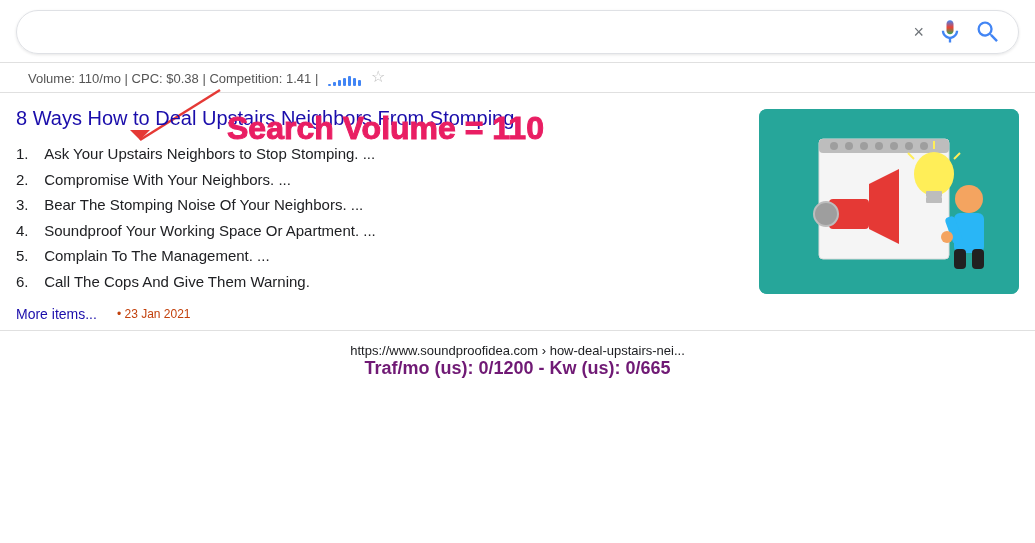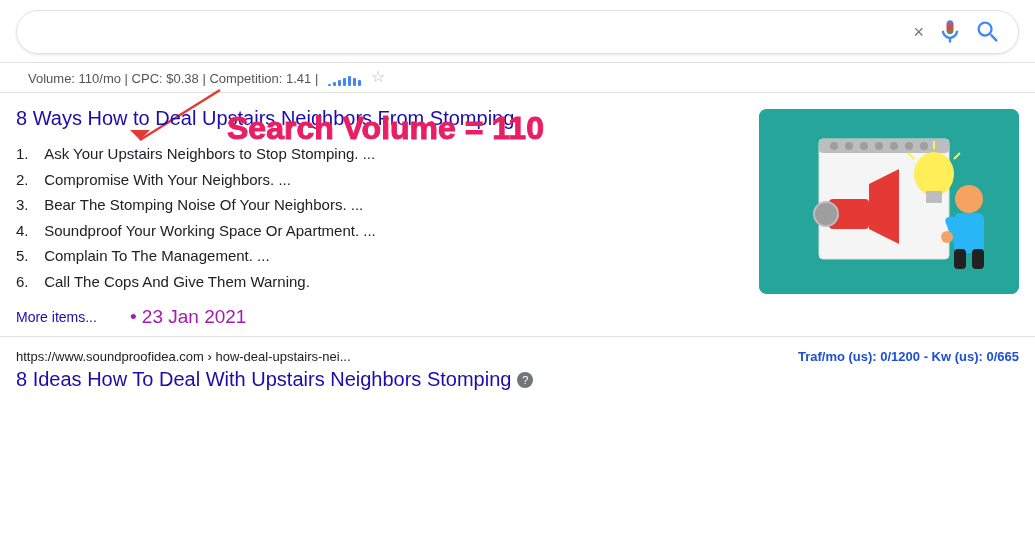--- a/index.html
+++ b/index.html
@@ -160,23 +160,22 @@
       gap: 20px;
       margin-bottom: 8px;
     }
     .more-items-link {
       color: #1a0dab;
       font-size: 14px;
       text-decoration: none;
       cursor: pointer;
     }
     .more-items-date {
-      color: #a21caf;
-      font-size: 19px;
-      margin-left: 13px;
+      color: #c2410c;
+      font-size: 12px;
     }
 
     
     .thumbnail-container {
       width: 260px;
       height: 185px;
       flex-shrink: 0;
       border-radius: 8px;
       overflow: hidden;
       background: #4db6ac;
@@ -187,28 +186,29 @@
     
     .second-result {
       padding: 12px 16px 0 16px;
       border-top: 1px solid #e0e0e0;
     }
     .second-result-url-row {
       display: flex;
       align-items: center;
       justify-content: space-between;
       margin-bottom: 4px;
+      flex-direction: column;
     }
     .second-result-url {
       font-size: 13px;
       color: #202124;
     }
     .second-result-traf {
-      font-size: 13px;
-      color: #1d4ed8;
+      font-size: 18px;
+      color: #701a75;
       font-weight: bold;
     }
     .second-result-title {
       font-size: 20px;
       color: #1a0dab;
       cursor: pointer;
       display: flex;
       align-items: center;
       gap: 6px;
     }
@@ -345,17 +345,13 @@
       <circle cx="188" cy="128" r="6" fill="#f4a460"></circle>
     </svg>
   </div>
 </div>
 
 <div class="second-result">
   <div class="second-result-url-row">
     <span class="second-result-url">https://www.soundproofidea.com › how-deal-upstairs-nei...</span>
     <span class="second-result-traf">Traf/mo (us): 0/1200 - Kw (us): 0/665</span>
   </div>
-  <div class="second-result-title">
-    <span>8 Ideas How To Deal With Upstairs Neighbors Stomping</span>
-    <span class="help-icon">?</span>
-  </div>
 </div>
 
 </body></html>

